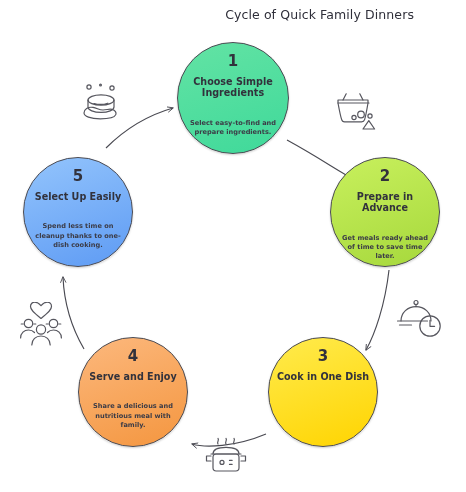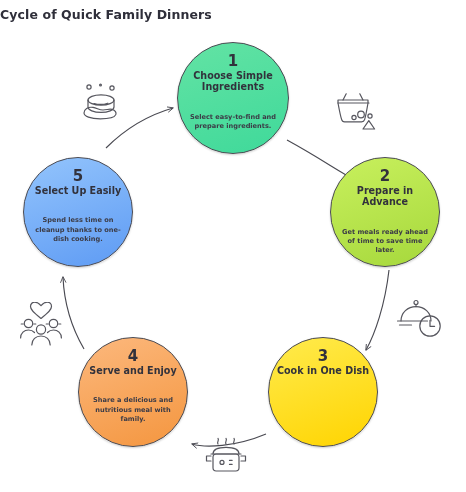--- a/index.html
+++ b/index.html
@@ -19,23 +19,23 @@
     position: absolute;
     inset: 0;
     width: 466px;
     height: 492px;
   }
   #page-title {
     position: absolute;
     top: 7px;
     left: 0;
     width: 414px;
-    text-align: left;
+    text-align: right;
     font-size: 12.5px;
-    font-weight: bold;
+    font-weight: normal;
     letter-spacing: 0.1px;
     color: #2f2f3a;
   }
   .cycle-svg {
     position: absolute;
     left: 0;
     top: 0;
     width: 466px;
     height: 492px;
   }
@@ -52,21 +52,21 @@
     padding-top: 11px;
     box-shadow: 0 1px 2px rgba(0,0,0,0.18);
   }
   .node-num {
     font-size: 15px;
     font-weight: bold;
     line-height: 1.05;
     color: #32323c;
   }
   .node-title {
-    margin-top: 0;
+    margin-top: 6px;
     font-size: 9.6px;
     font-weight: bold;
     line-height: 1.22;
     color: #32323c;
     max-width: 94px;
   }
   .node-desc {
     margin-top: 20px;
     font-size: 6.6px;
     font-weight: bold;

